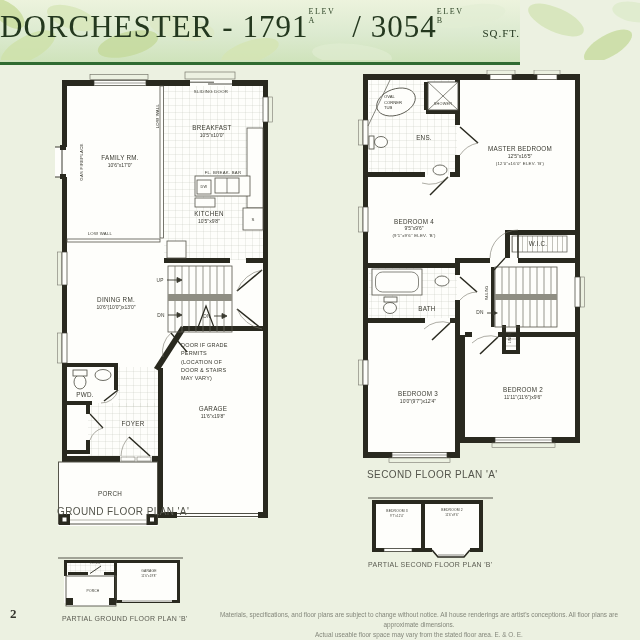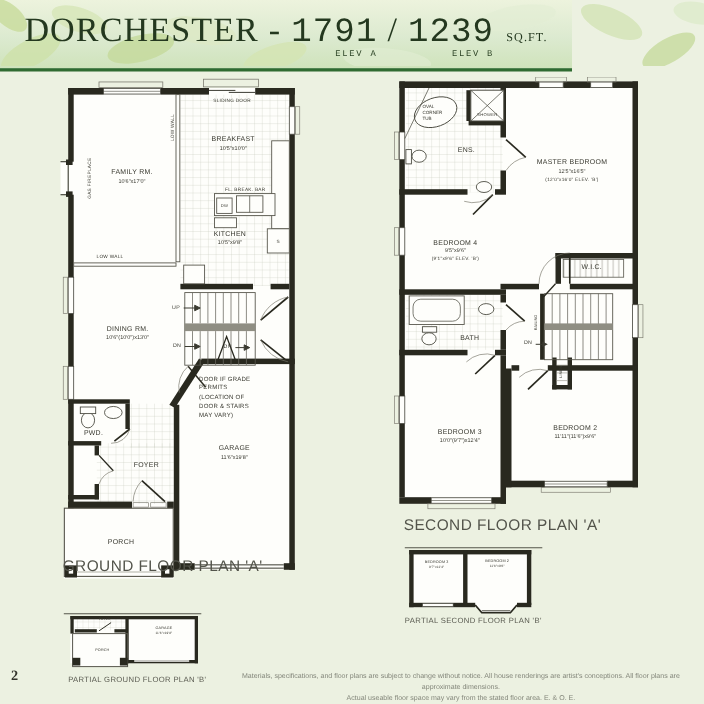--- a/index.html
+++ b/index.html
@@ -6,21 +6,21 @@
   .page{position:relative;width:640px;height:640px;background:#ecf1e1;overflow:hidden;
         font-family:"Liberation Sans",sans-serif;}
   
   .hdr{position:absolute;left:0;top:0;width:520px;height:62px;
        background:linear-gradient(180deg,#edf3dd 0%,#dcead0 55%,#cfe3bb 100%);
        border-bottom:3px solid #2f6b31;}
   .hdr svg{position:absolute;left:0;top:0;}
   .title-row{position:relative;z-index:2;display:flex;justify-content:center;align-items:baseline;
              gap:9px;padding-top:9px;font-family:"Liberation Serif",serif;
              font-size:31px;color:#24381f;letter-spacing:1px;}
-  .num-group{display:inline-flex;flex-direction:column;align-items:flex-end;font-family:Liberation Mono, monospace;}
+  .num-group{display:inline-flex;flex-direction:row;align-items:flex-start;}
   .plan-lbl{font-size:8px;letter-spacing:1.6px;color:#2e4527;margin-top:-2px;}
   .sqft{font-size:11px;letter-spacing:1px;margin-left:2px;}
   
   svg.plan{position:absolute;z-index:1;}
   .wall{fill:#29291f;}
   .thin{fill:#fefefb;stroke:#55544a;stroke-width:0.8;}
   .thin2{fill:none;stroke:#55544a;stroke-width:0.7;}
   .arc{fill:none;stroke:#77766a;stroke-width:0.6;}
   .leaf-door{stroke:#29291f;stroke-width:1.5;}
   .fix{fill:#fefefb;stroke:#4a4a40;stroke-width:0.8;}
@@ -32,21 +32,21 @@
   .t4{font-size:4.3px;}
   .t35{font-size:3.8px;}
   .t3{font-size:6.8px;transform:translate(-50%,-50%) scale(.5);}
   .t28{font-size:5.8px;transform:translate(-50%,-50%) scale(.5);}
   .vert{transform:translate(-50%,-50%) rotate(-90deg);}
   .vsm{font-size:6.8px;transform:translate(-50%,-50%) rotate(-90deg) scale(.5);}
   .note{position:absolute;z-index:5;width:56px;font-size:5.5px;line-height:1.5;
         letter-spacing:.2px;color:#393930;white-space:normal;}
   .tubnote{position:absolute;z-index:5;width:23px;font-size:4.2px;line-height:1.35;
         color:#393930;white-space:normal;}
-  .cap{position:absolute;z-index:5;font-size:14px;letter-spacing:.4px;color:#53544b;}
+  .cap{position:absolute;z-index:5;font-size:10px;letter-spacing:.4px;color:#53544b;}
   .cap-sm{position:absolute;z-index:5;font-size:7px;letter-spacing:.3px;color:#5a5b51;}
   .pageno{position:absolute;z-index:5;left:10px;top:606px;font-family:"Liberation Serif",serif;
         font-weight:bold;font-size:13px;color:#33332c;}
   .disc{position:absolute;z-index:5;left:202px;top:610px;width:434px;text-align:center;
         font-size:6.4px;line-height:1.55;color:#84877b;}
 </style>
 </head>
 <body>
 
 <div class="page">
@@ -69,21 +69,21 @@
     </svg>
     <div class="title-row">
       <span>DORCHESTER</span>
       <span>-</span>
       <span class="num-group">
         <span>1791</span>
         <span class="plan-lbl">ELEV A</span>
       </span>
       <span>/</span>
       <span class="num-group">
-        <span>1239</span>
+        <span>3054</span>
         <span class="plan-lbl">ELEV B</span>
       </span>
       <span class="sqft">SQ.FT.</span>
     </div>
   </div>
 
   <svg class="plan" style="left:55px;top:70px;width:232px;height:462px" viewBox="55 70 232 462">
     <defs>
       <pattern id="tg" width="7" height="7" patternUnits="userSpaceOnUse">
         <path d="M7 0H0V7" fill="none" stroke="#c3c6ba" stroke-width="0.5"></path>

